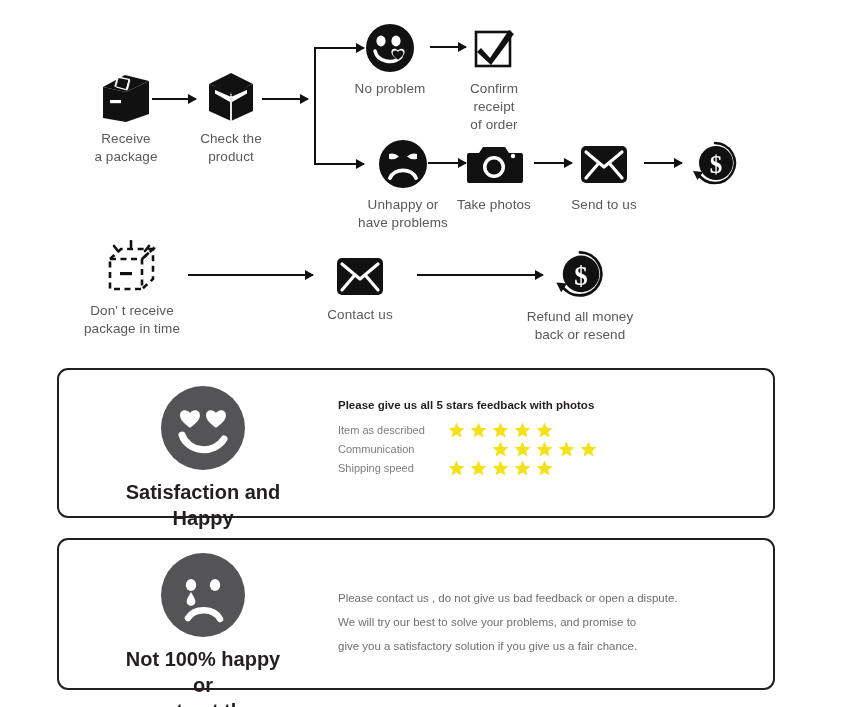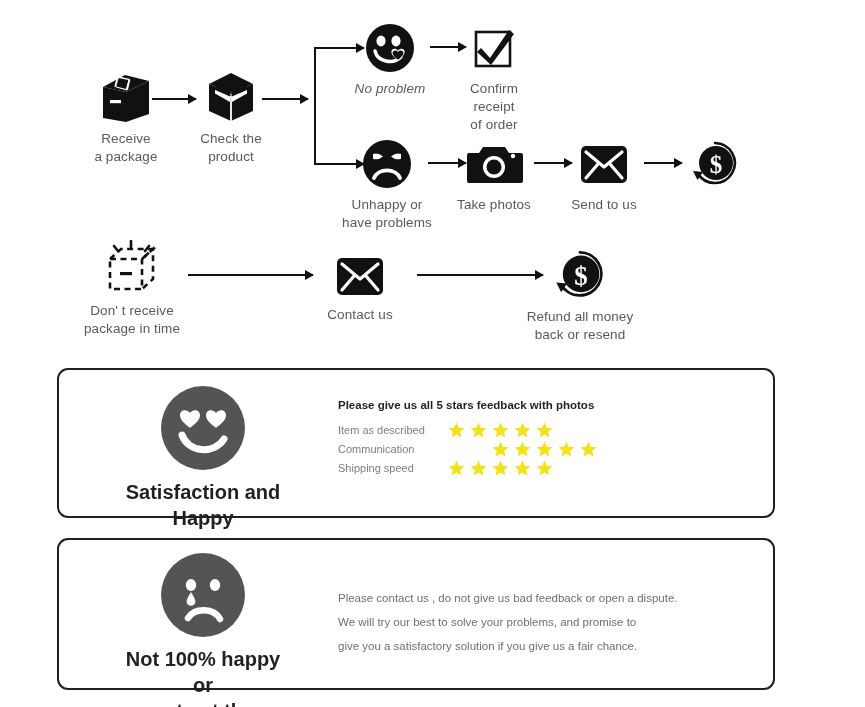--- a/index.html
+++ b/index.html
@@ -162,21 +162,21 @@
     <div class="label">Check the
 product</div>
   </div>
 
   <div class="arrow" style="left:262px; top:98px; width:46px;"></div>
 
   <div class="vline" style="left:314px; top:47px; height:118px;"></div>
   <div class="hline head" style="left:314px; top:47px; width:50px;"></div>
   <div class="hline head" style="left:314px; top:163px; width:50px;"></div>
 
-  <div class="node" style="left:345px; top:22px; width:90px;font-style:italic;">
+  <div class="node" style="left:345px; top:22px; width:90px;">
     <div class="icon-wrap" style="height:52px;">
       <svg width="50" height="50" viewBox="0 0 50 50">
         <circle cx="25" cy="25" r="24" fill="#111"></circle>
         <ellipse cx="16" cy="18" rx="4.6" ry="5.4" fill="#fff"></ellipse>
         <ellipse cx="31" cy="18" rx="4.6" ry="5.4" fill="#fff"></ellipse>
         <path d="M10 28 a15 13 0 0 0 26 6" fill="none" stroke="#fff" stroke-width="3.4" stroke-linecap="round"></path>
         <path d="M33 27.5 c2.4-2.8 6.6-2 6.6 1.4 c0 3-3.2 5.6-6.6 8 c-3.4-2.4-6.6-5-6.6-8 c0-3.4 4.2-4.2 6.6-1.4 z" fill="#fff"></path>
         <path d="M33 29 c2-2.4 5.4-1.7 5.4 1.1 c0 2.5-2.7 4.7-5.4 6.7 c-2.7-2-5.4-4.2-5.4-6.7 c0-2.8 3.4-3.5 5.4-1.1 z" fill="#111"></path>
       </svg>
     </div>
@@ -189,21 +189,21 @@
     <div class="icon-wrap" style="height:52px;">
       <svg width="50" height="50" viewBox="0 0 50 50">
         <rect x="7" y="9" width="34" height="34" fill="none" stroke="#111" stroke-width="2.6"></rect>
         <path d="M12 25 l9 10 l19 -28 l5 4 l-23 31 l-14 -13 z" fill="#111"></path>
       </svg>
     </div>
     <div class="label">Confirm receipt
 of order</div>
   </div>
 
-  <div class="node" style="left:342px; top:138px; width:90px;">
+  <div class="node" style="left:358px; top:138px; width:90px;">
     <div class="icon-wrap" style="height:52px;">
       <svg width="50" height="50" viewBox="0 0 50 50">
         <circle cx="25" cy="25" r="24" fill="#111"></circle>
         <path d="M11 15 q5.5 -1.5 10 2.5 q-4.5 4 -10 2.2 z" fill="#fff"></path>
         <path d="M39 15 q-5.5 -1.5 -10 2.5 q4.5 4 10 2.2 z" fill="#fff"></path>
         <path d="M12 39 a14 12 0 0 1 26 0" fill="none" stroke="#fff" stroke-width="3.8" stroke-linecap="round"></path>
       </svg>
     </div>
     <div class="label">Unhappy or
 have problems</div>

